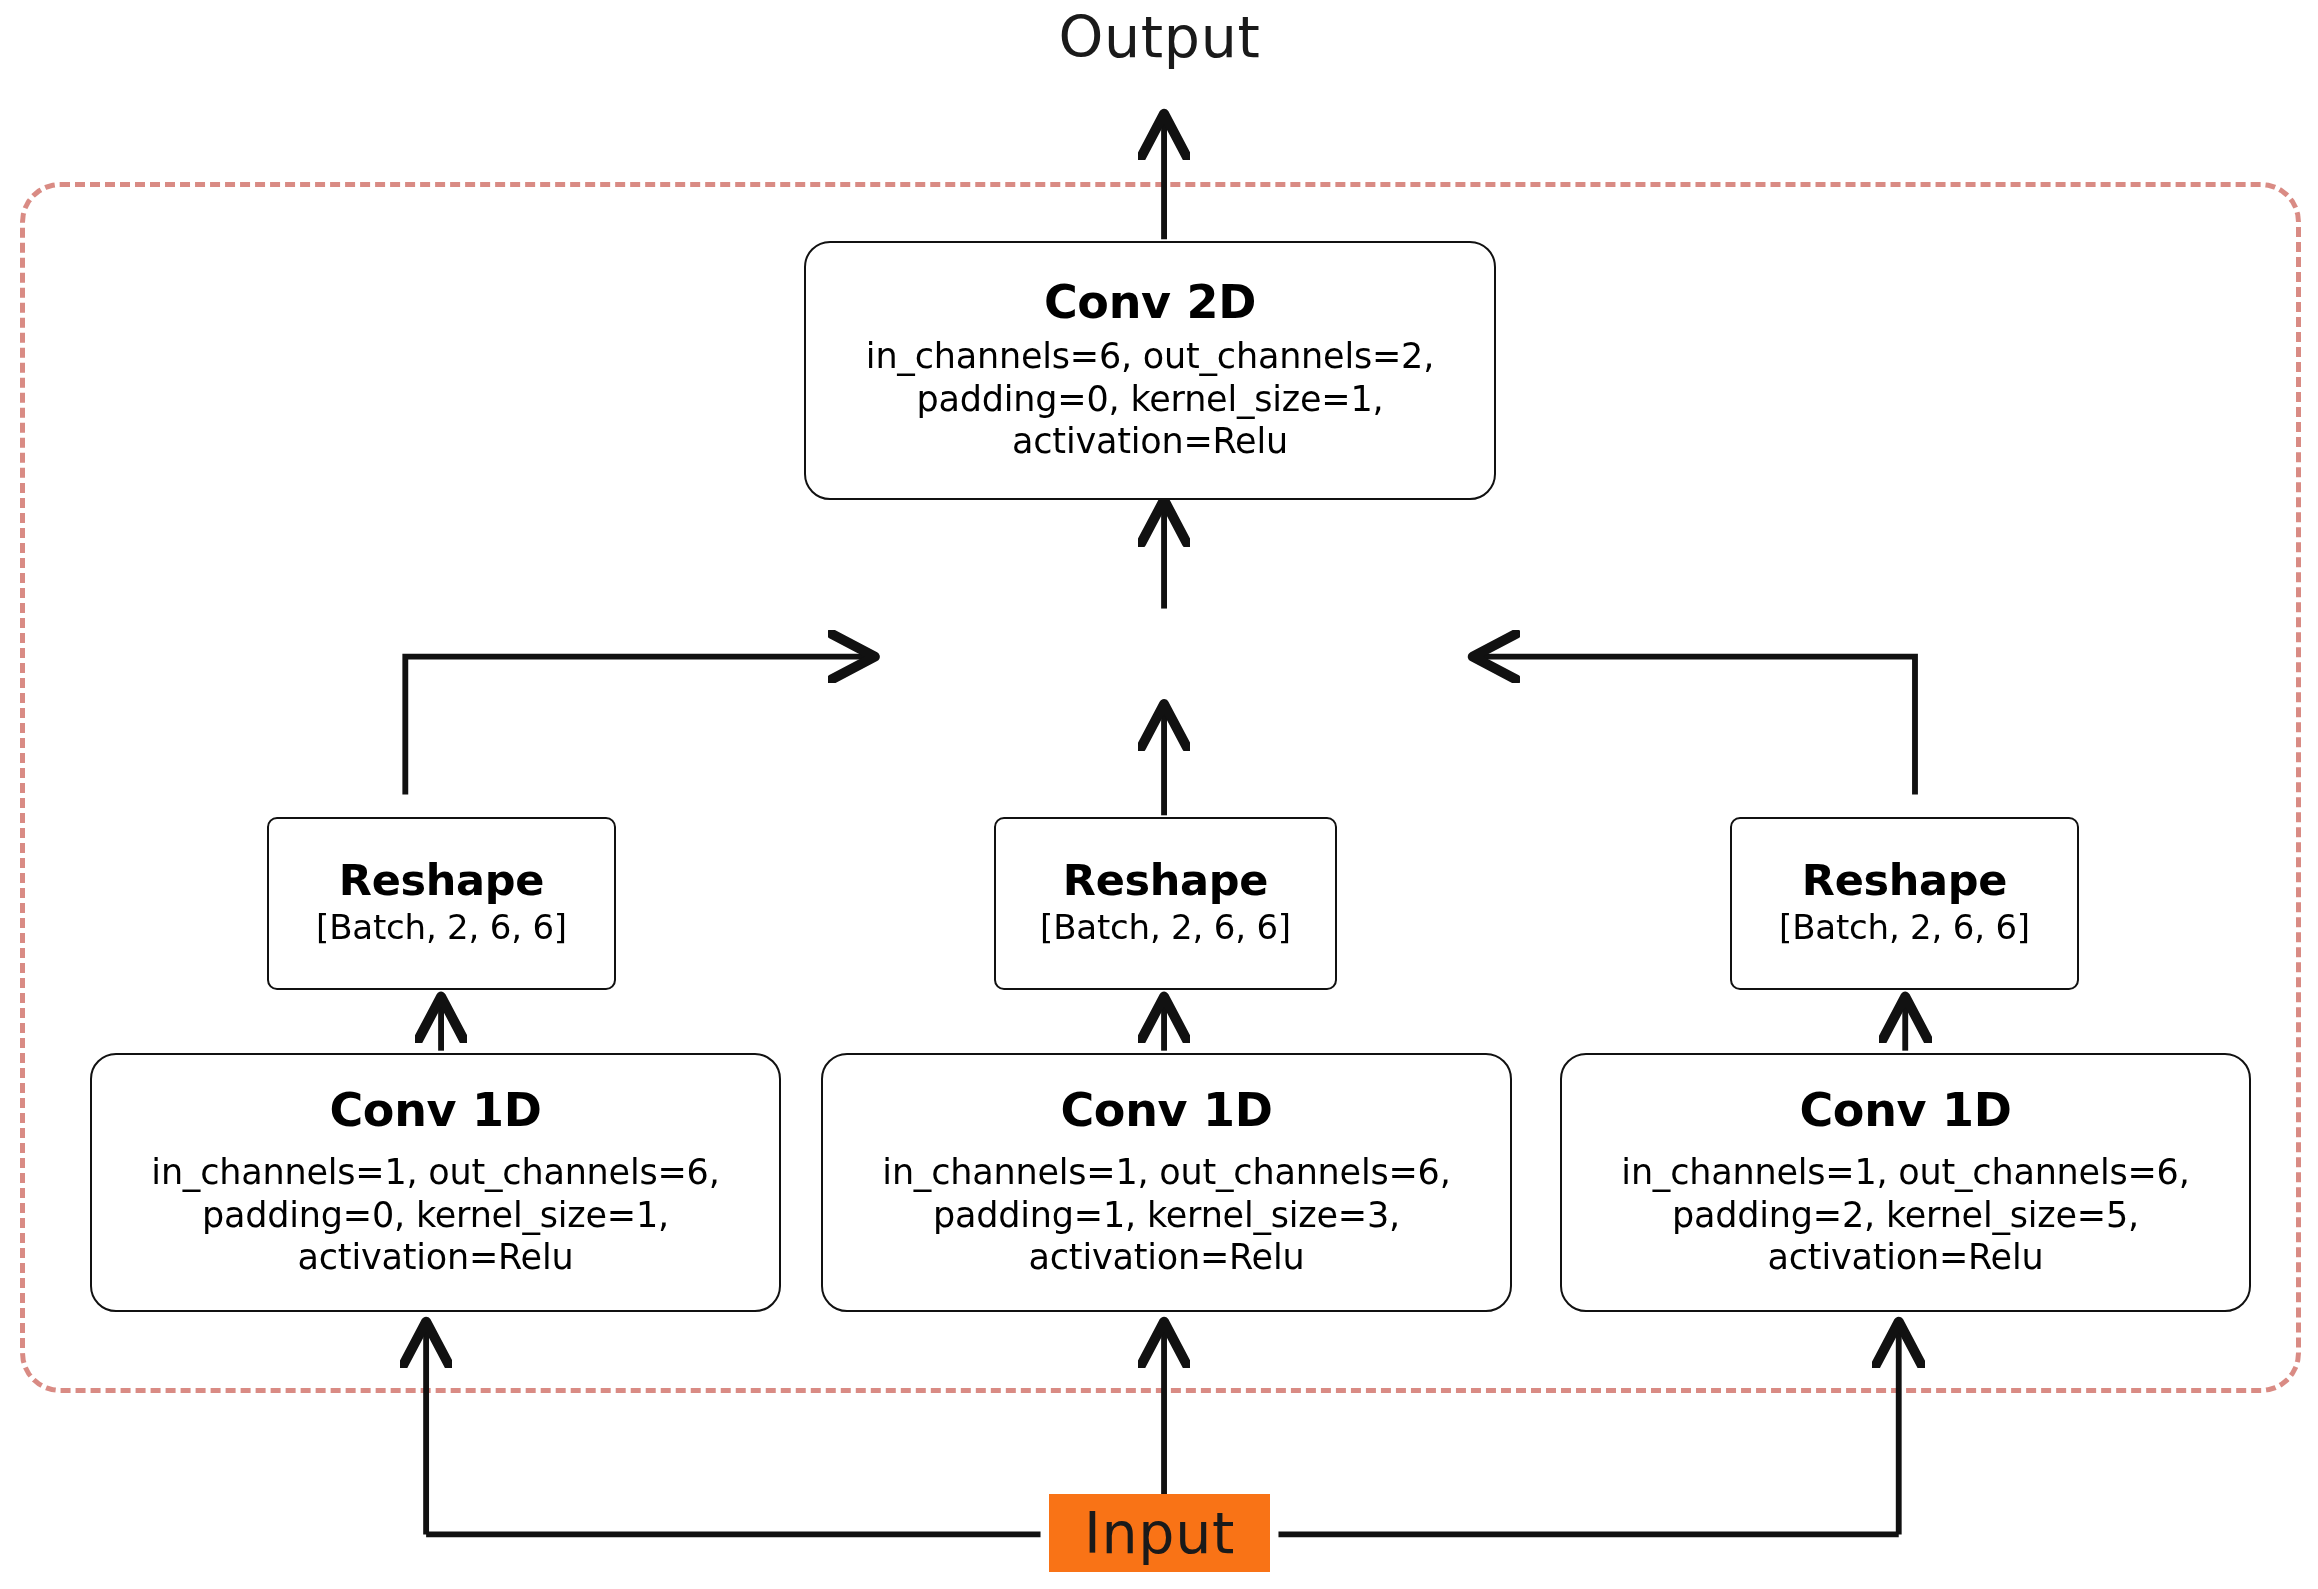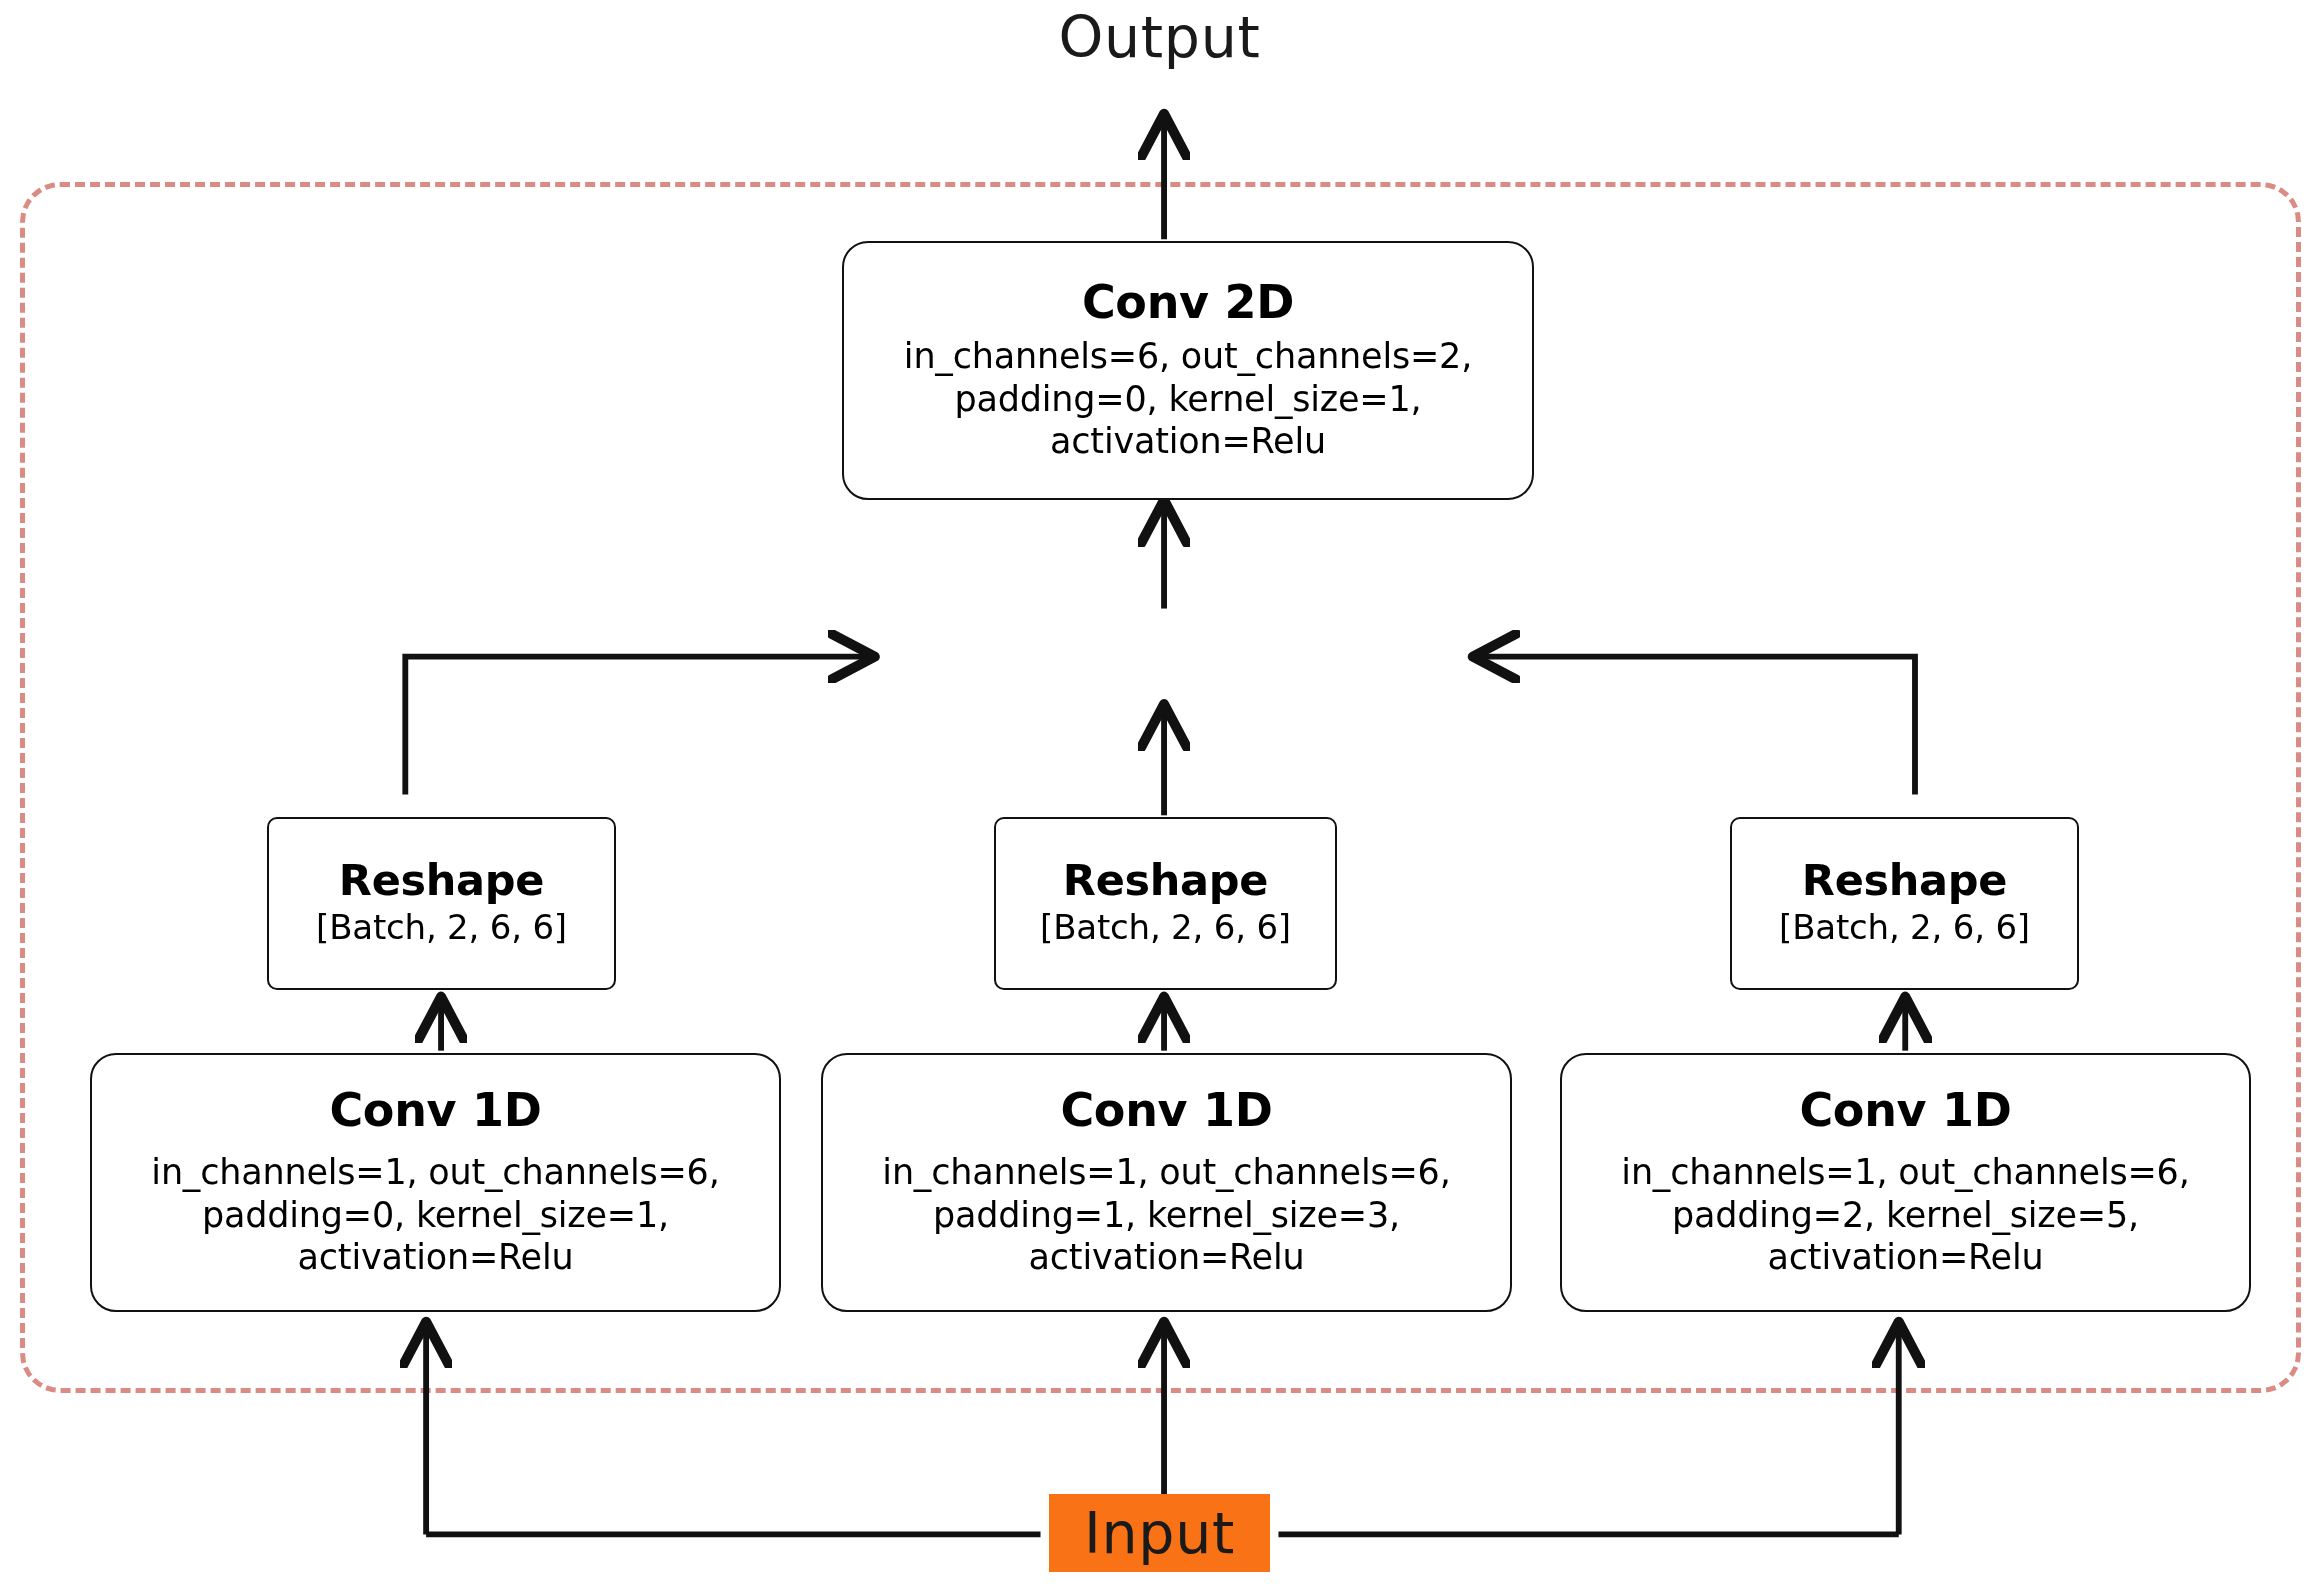--- a/index.html
+++ b/index.html
@@ -47,21 +47,21 @@
     letter-spacing: -0.3px;
     line-height: 1.05;
   }
   .node .sub {
     font-weight: 400;
     line-height: 1.22;
     letter-spacing: -0.2px;
   }
   
   .conv2d {
-    left: 842px; top: 241px; width: 692px; height: 259px;
+    left: 804px; top: 241px; width: 692px; height: 259px;
     border-radius: 26px;
   }
   .conv2d .title { font-size: 46px; margin-bottom: 9px; }
   .conv2d .sub   { font-size: 35px; }
 
   
   .concat {
     left: 879px; top: 610px; width: 589px; height: 94px;
     border-radius: 17px;
   }

